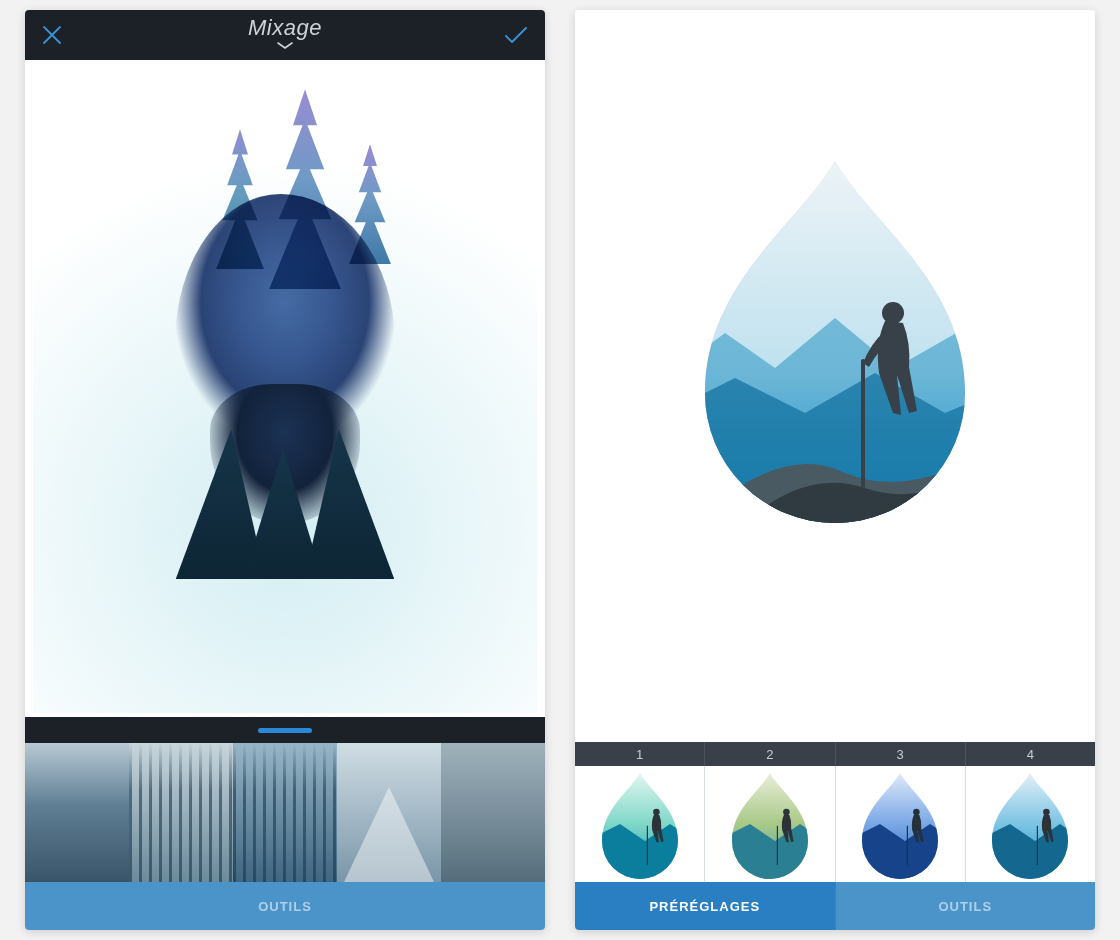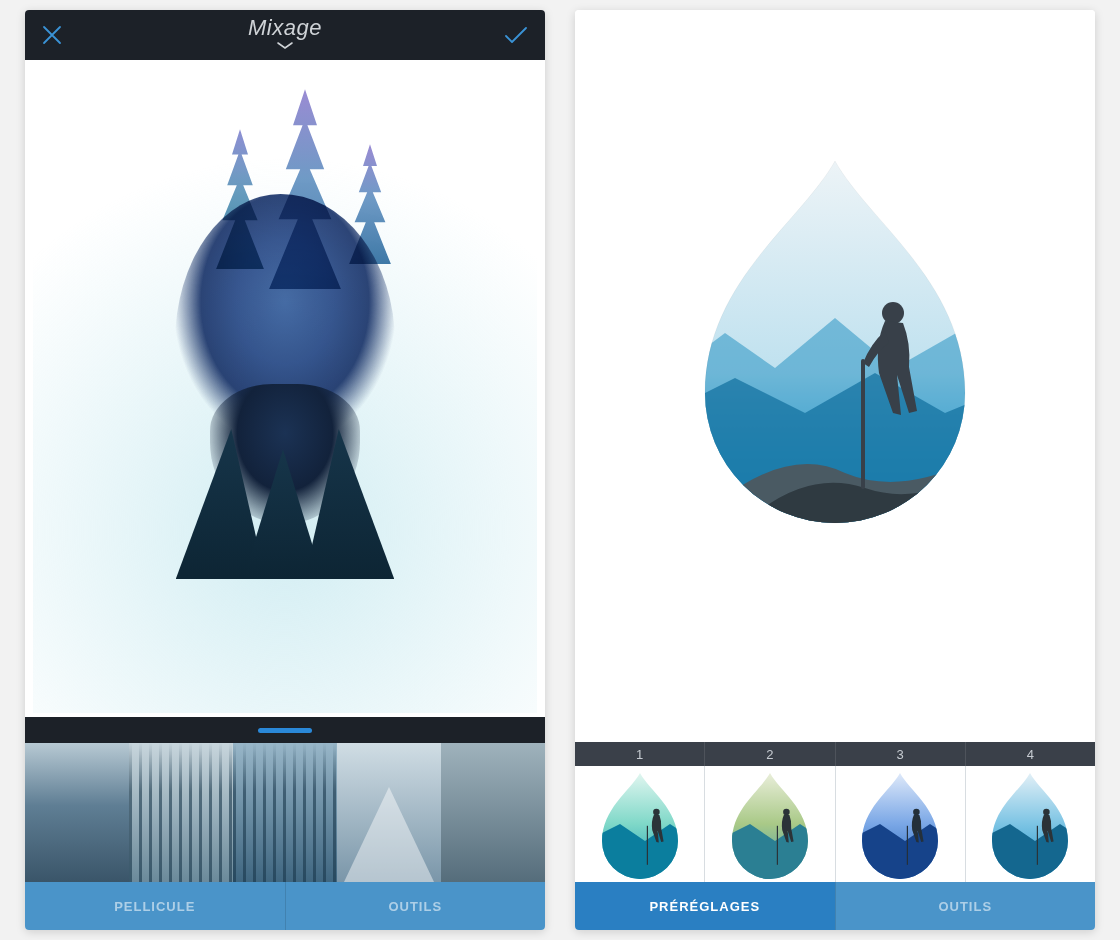--- a/index.html
+++ b/index.html
@@ -276,23 +276,20 @@
     <div class="thumbs1">
       <div class="thumb1 a"></div>
       <div class="thumb1 b"></div>
       <div class="thumb1 c"></div>
       <div class="thumb1 d"></div>
       <div class="thumb1 e"></div>
     </div>
   </div>
 
   <div class="bottombar">
-    <div class="tab dim">
-      <span>PELLICULE</span>
-    </div>
     <div class="tab dim">
       <span>OUTILS</span>
     </div>
   </div>
 </div>
 
 <div class="phone">
 
   <div class="canvas">
     <div class="duo-preview">

